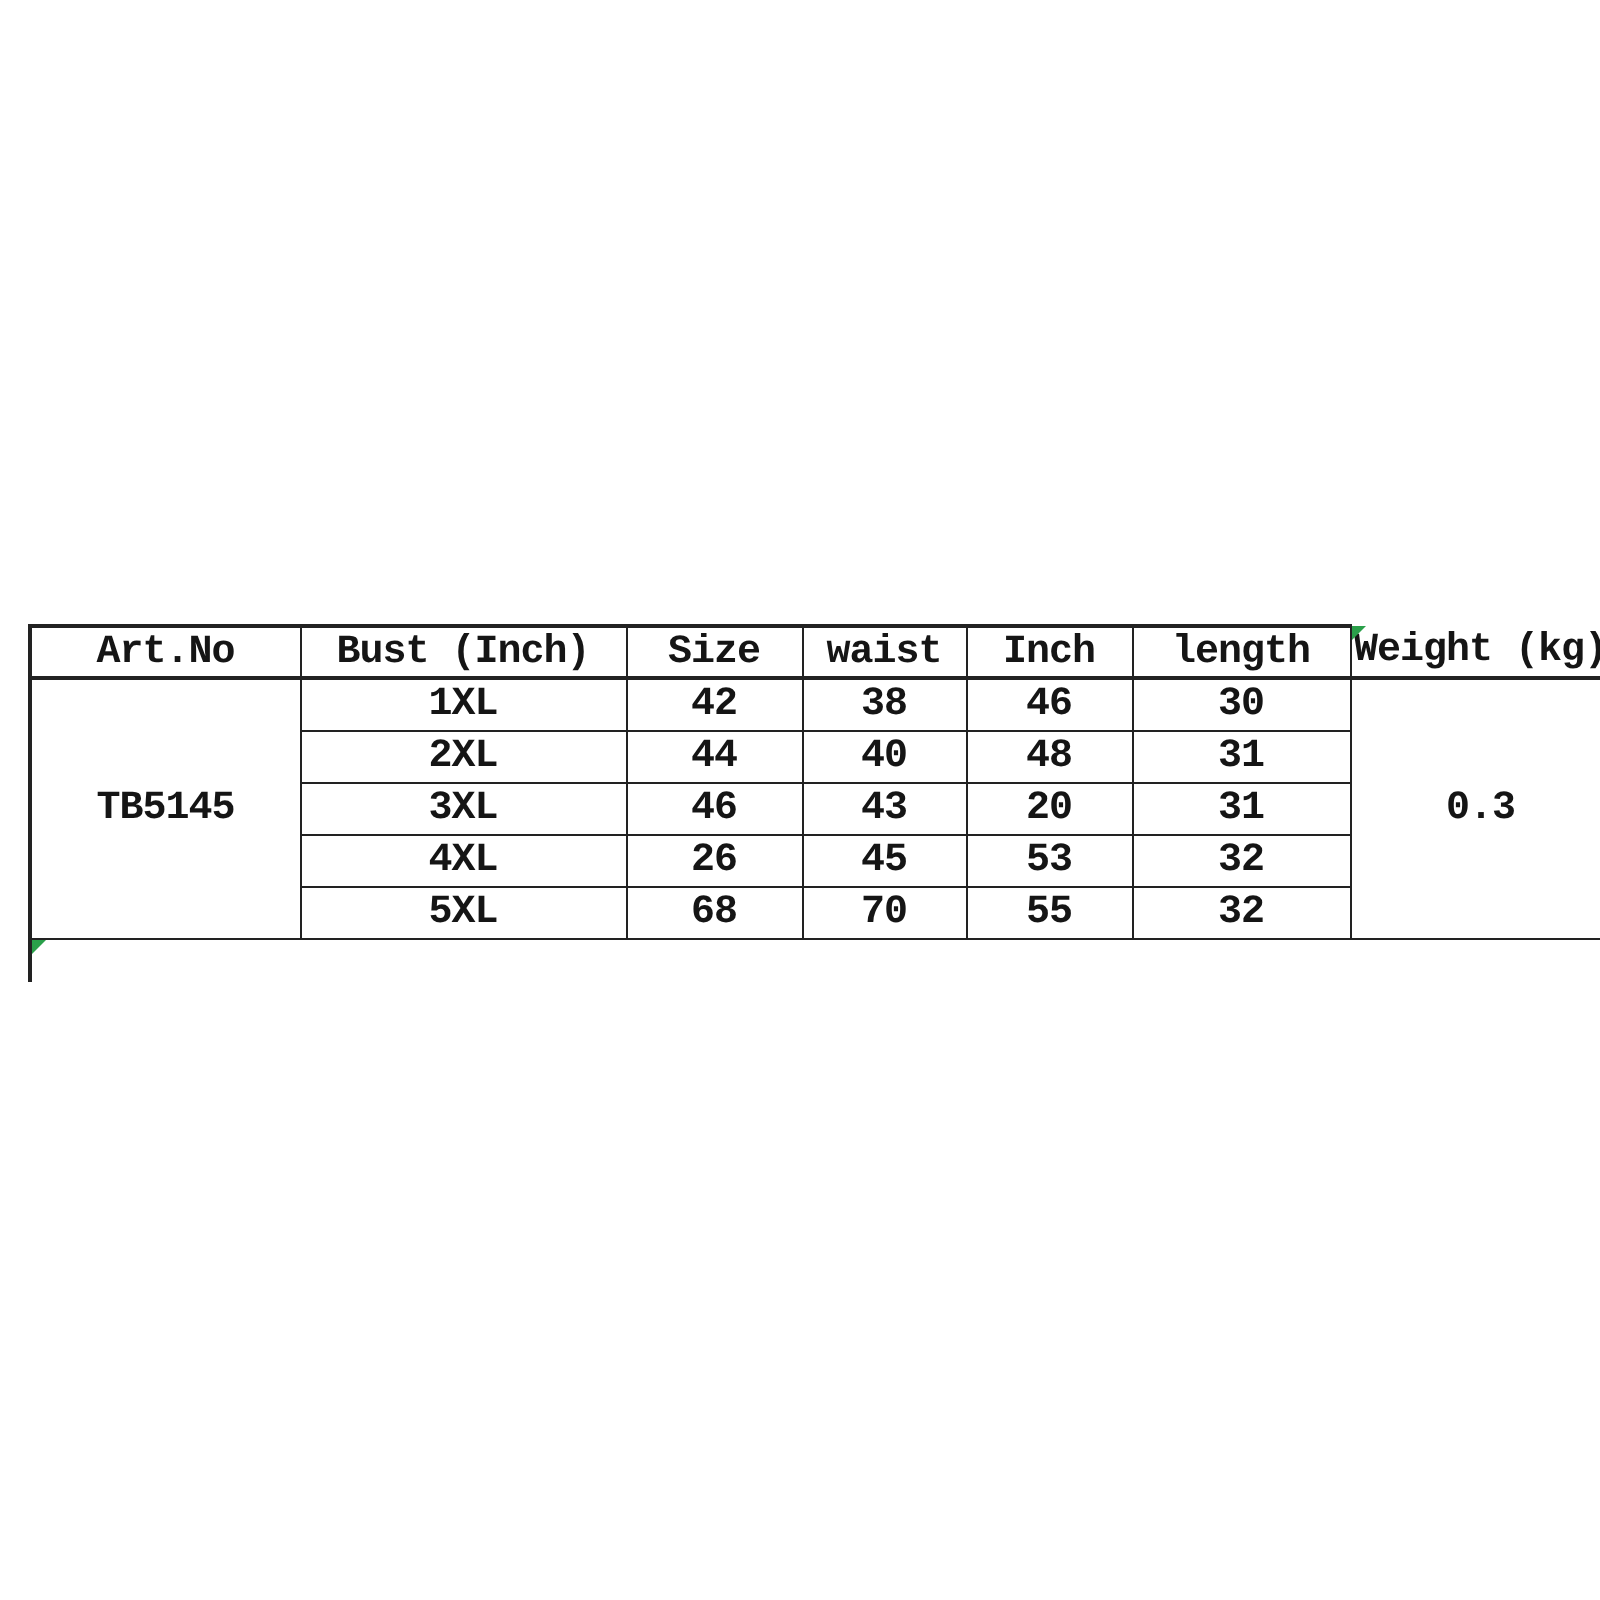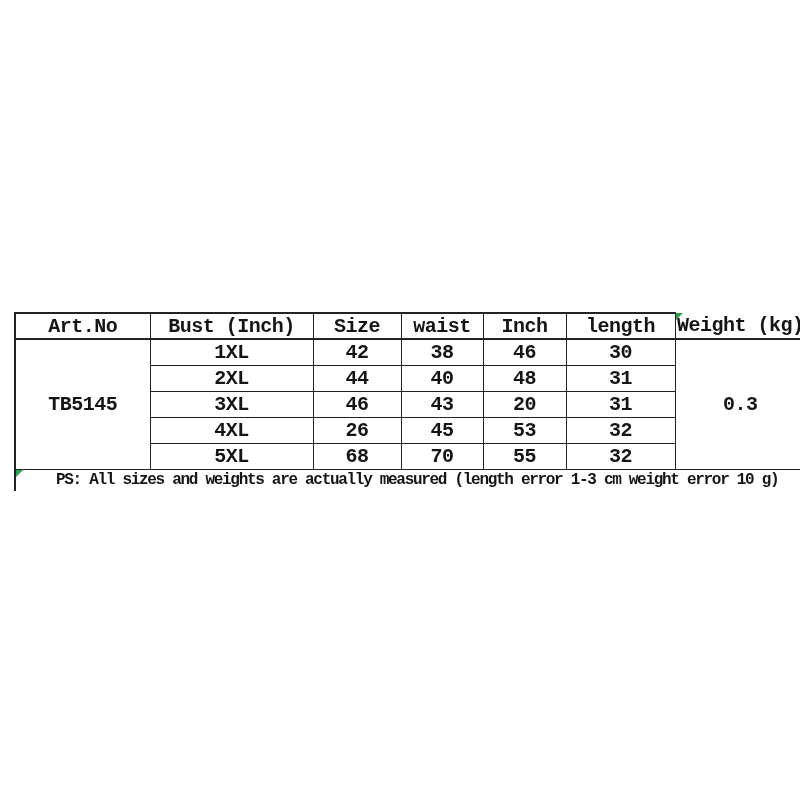--- a/index.html
+++ b/index.html
@@ -130,18 +130,17 @@
       <tr class="drow">
         <td>5XL</td>
         <td>68</td>
         <td>70</td>
         <td>55</td>
         <td>32</td>
       </tr>
       <tr class="prow">
         <td class="note-cell rel" colspan="7">
           <span class="corner-flag"></span>
-          <span>PS: All sizes and weights are actually measured (length error 1-3 cm weight error 10 g)</span>
         </td>
       </tr>
     </tbody>
   </table>
 </div>
 
 </body></html>

